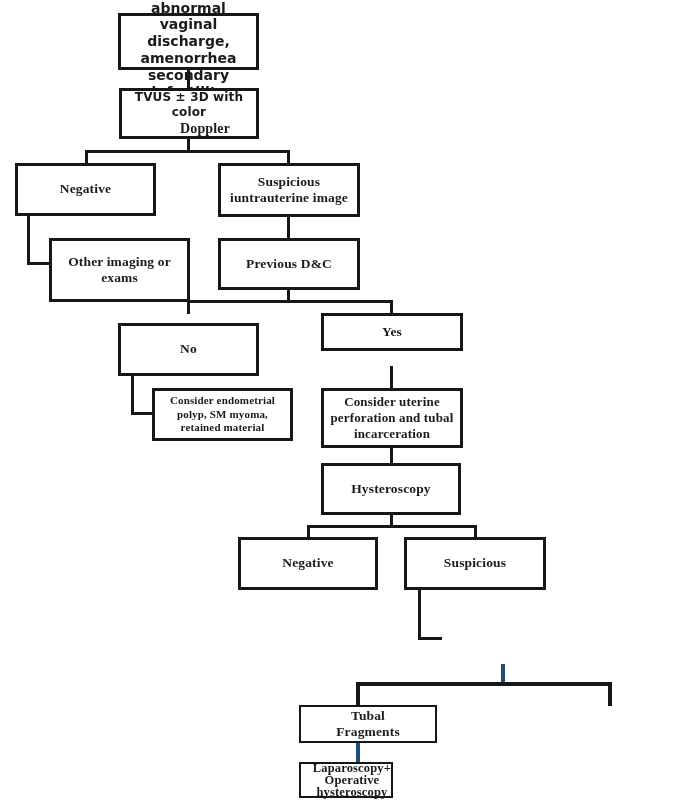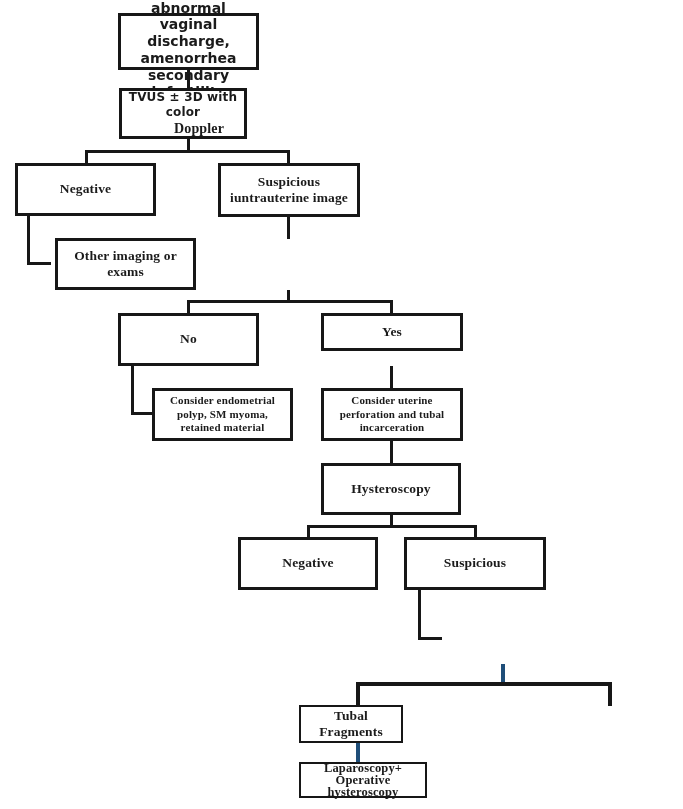--- a/index.html
+++ b/index.html
@@ -40,36 +40,36 @@
   .node.thin{border-width:2px;}
   .tvus-l1{
     font-family:"DejaVu Sans","Liberation Sans",sans-serif;
     font-weight:bold;font-size:12px;display:block;
   }
   .tvus-l2{
     font-family:"Liberation Serif", serif;
     font-weight:600;font-size:14px;display:block;margin-left:32px;
   }
   #n-pelvic       {left:118px;top:13px; width:141px;height:57px;}
-  #n-tvus         {left:119px;top:88px; width:128px;height:51px;}
+  #n-tvus         {left:119px;top:88px; width:140px;height:51px;}
   #n-negative1    {left:15px; top:163px;width:141px;height:53px;}
   #n-suspicious1  {left:218px;top:163px;width:142px;height:54px;}
-  #n-other        {left:49px; top:238px;width:141px;height:52px;margin-left:6px;}
+  #n-other        {left:49px; top:238px;width:141px;height:64px;}
   #n-previousdc   {left:218px;top:238px;width:142px;height:52px;}
-  #n-no           {left:118px;top:313px;width:141px;height:53px;}
+  #n-no           {left:118px;top:323px;width:141px;height:53px;}
   #n-yes          {left:321px;top:313px;width:142px;height:38px;}
   #n-endometrial  {left:152px;top:388px;width:141px;height:53px;font-size:11px;}
-  #n-uterine      {left:321px;top:388px;width:142px;height:53px;font-size:11px;}
+  #n-uterine      {left:321px;top:388px;width:142px;height:60px;font-size:13px;}
   #n-hysteroscopy {left:321px;top:463px;width:140px;height:52px;}
   #n-negative2    {left:238px;top:537px;width:140px;height:53px;}
   #n-suspicious2  {left:404px;top:537px;width:142px;height:53px;}
   #n-biopsy       {left:440px;top:612px;width:140px;height:52px;}
-  #n-tubal        {left:299px;top:705px;width:104px;height:38px;line-height:1.15;}
+  #n-tubal        {left:299px;top:705px;width:138px;height:38px;line-height:1.15;}
   #n-treat        {left:553px;top:705px;width:120px;height:39px;line-height:1.15;}
-  #n-laparoscopy  {left:299px;top:762px;width:128px;height:36px;font-size:12.5px;line-height:.98;}
+  #n-laparoscopy  {left:299px;top:762px;width:94px;height:36px;font-size:12.5px;line-height:.98;align-items:flex-end;}
   
   .edge{position:absolute;background:#171717;z-index:1;}
   .edge.blue{background:#1f4e79;}
   #e1 {left:187px;top:70px; width:3px;  height:19px;}
   #e2 {left:187px;top:139px;width:3px;  height:14px;}
   #e3 {left:85px; top:150px;width:205px;height:3px;}
   #e4 {left:85px; top:150px;width:3px;  height:14px;}
   #e5 {left:287px;top:150px;width:3px;  height:14px;}
   #e6 {left:27px; top:216px;width:3px;  height:49px;}
   #e7 {left:27px; top:262px;width:24px; height:3px;}
@@ -146,20 +146,23 @@
   <div class="node" id="n-suspicious1">
     <span>Suspicious
 iuntrauterine image</span>
   </div>
 
   <div class="node" id="n-other">
     <span>Other imaging or
 exams</span>
   </div>
 
+  <div class="node" id="n-previousdc">
+    <span>Previous D&amp;C</span>
+  </div>
 
   <div class="node" id="n-no">
     <span>No</span>
   </div>
 
   <div class="node" id="n-yes">
     <span>Yes</span>
   </div>
 
   <div class="node" id="n-endometrial">

